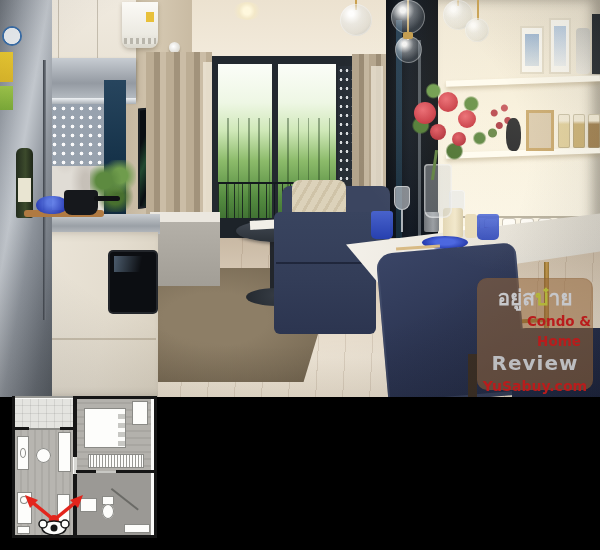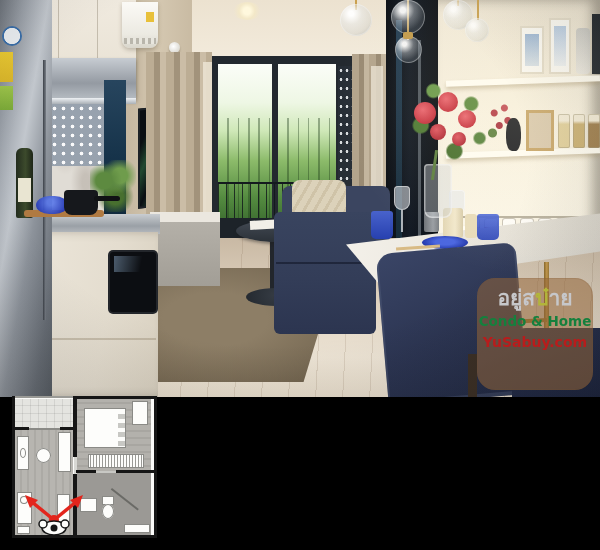--- a/index.html
+++ b/index.html
@@ -1,25 +1,25 @@
 <!DOCTYPE html>
 <html><head>
 <meta charset="utf-8">
 <style>
   html,body{margin:0;padding:0;background:#000;}
   .stage{position:relative;width:600px;height:550px;background:#000;overflow:hidden;
          font-family:"DejaVu Sans",sans-serif;}
   .abs{position:absolute;}
   .photo{position:absolute;left:0;top:0;width:600px;height:397px;overflow:hidden;background:#efe6d6;}
   
-  .wm{position:absolute;left:477px;top:278px;width:116px;height:112px;border-radius:18px;
+  .wm{position:absolute;left:477px;top:278px;width:116px;height:112px;border-radius:10px;
       background:rgba(148,102,58,.55);text-align:center;box-shadow:0 0 0 1px rgba(120,80,40,.15) inset;}
   .wm .t1{margin-top:7px;font-size:21px;line-height:26px;font-weight:bold;color:#c6c7ca;}
   .wm .t1 .hl{color:#b2b53a;}
-  .wm .t2{font-size:13.5px;line-height:20px;color:#15803d;font-weight:bold;}
+  .wm .t2{font-size:13.5px;line-height:20px;color:#b91c1c;font-weight:bold;margin-left:48px;}
   .wm .t3{font-size:20px;line-height:24px;color:#bcbdc0;font-weight:bold;letter-spacing:1px;}
   .wm .t4{font-size:14px;line-height:22px;color:#b91c1c;font-weight:bold;}
   
   .plan{position:absolute;left:12px;top:396px;width:145px;height:142px;background:#fbfbf9;
         box-shadow:0 0 0 1px #d8d8d4 inset;}
   .wall{background:#161616;}
   .woodA{background:repeating-linear-gradient(90deg,#b7b5b0 0 5px,#acaaa5 5px 7px);}
   .woodB{background:repeating-linear-gradient(0deg,#b3b1ac 0 5px,#a8a6a1 5px 7px);}
   .fixt{background:#fdfdfb;box-shadow:0 0 0 1px #8a8a86 inset;}
   .globe{position:absolute;border-radius:50%;
@@ -182,20 +182,21 @@
     <div class="abs" style="left:382px;top:248px;width:140px;height:152px;border-radius:16px 12px 0 0;transform:rotate(-5deg);background:linear-gradient(160deg,#3a4566 0%,#2c3552 55%,#222a44 100%);box-shadow:0 -2px 0 2px rgba(90,100,130,.35) inset;"></div>
     <div class="abs" style="left:512px;top:328px;width:88px;height:69px;border-radius:14px 0 0 0;background:linear-gradient(160deg,#2a3350,#1e2640);"></div>
     <div class="abs" style="left:468px;top:354px;width:9px;height:43px;background:#3c3026;"></div>
 
     <div class="abs" style="left:300px;top:0;width:300px;height:300px;background:radial-gradient(circle at 75% 30%,rgba(255,240,200,.18),transparent 60%);pointer-events:none;"></div>
     <div class="abs" style="left:0;top:0;width:600px;height:397px;background:radial-gradient(ellipse at 45% 40%,transparent 55%,rgba(10,8,5,.16) 100%);pointer-events:none;"></div>
 
     <div class="wm">
       <div class="t1"><span>อยู่ส</span><span class="hl">บ๋</span><span>าย</span></div>
       <div class="t2">Condo &amp; Home</div>
+      <div class="t3">Review</div>
       <div class="t4">YuSabuy.com</div>
     </div>
   </div>
 
   <div class="plan">
 
     <div class="abs" style="left:3px;top:3px;width:58px;height:30px;background-color:#e4e4e0;background-image:repeating-linear-gradient(90deg,transparent 0 7px,rgba(0,0,0,.08) 7px 8px),repeating-linear-gradient(0deg,transparent 0 7px,rgba(0,0,0,.08) 7px 8px);"></div>
     <div class="abs woodA" style="left:3px;top:33px;width:58px;height:106px;"></div>
     <div class="abs woodB" style="left:64px;top:3px;width:75px;height:73px;"></div>
     <div class="abs" style="left:64px;top:76px;width:75px;height:63px;background:#9b9995;"></div>

